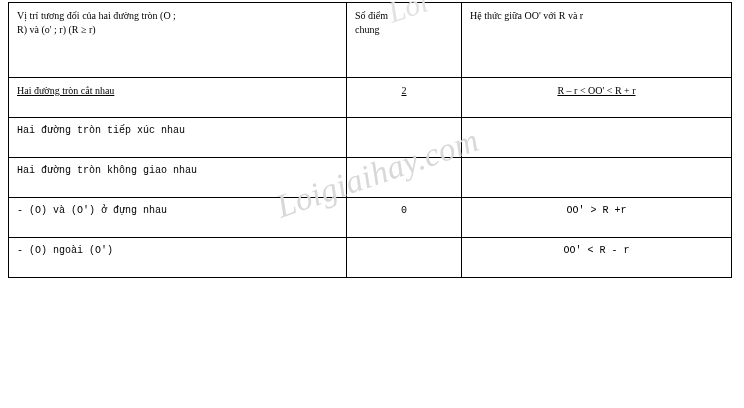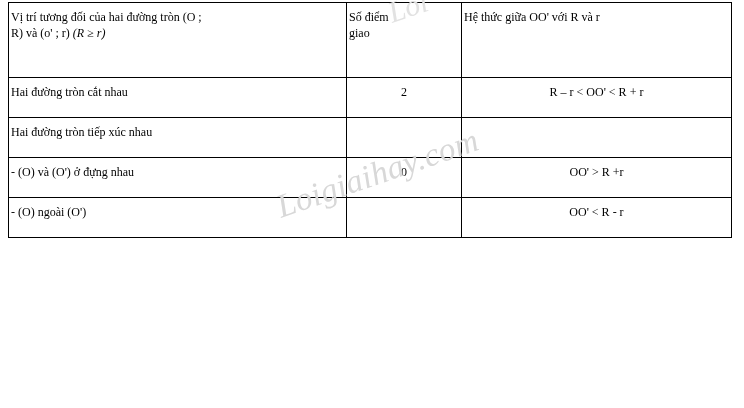--- a/index.html
+++ b/index.html
@@ -25,45 +25,44 @@
   table.math-table {
     border-collapse: collapse;
     position: absolute;
     left: 8px;
     top: 2px;
     width: 723px;
     table-layout: fixed;
   }
   table.math-table td {
     border: 1px solid #000000;
-    padding: 6px 2px;
-    font-size: 12px;
+    padding: 6px 8px;
+    font-size: 10px;
     line-height: 1.35;
     vertical-align: top;
   }
   col.c1 { width: 338px; }
   col.c2 { width: 115px; }
   col.c3 { width: 270px; }
 
   td.col-a {
     text-align: left;
   }
   td.col-b, td.col-c {
     text-align: center;
     vertical-align: middle;
   }
   td.header {
     vertical-align: top;
   }
   td.h-a { height: 62px; }
-  .row-a { height: 40px; }
-  .row-b { height: 40px; }
+  .row-a { height: 40px; text-decoration: underline; }
+  .row-b { height: 40px; font-family: Liberation Mono, monospace; }
 
   .italic-math {
-    font-style: italic;
   }
   .nowrap { white-space: nowrap; }
 
   .watermark {
     position: absolute;
     left: 272px;
     top: 155px;
     font-family: "Liberation Serif", serif;
     font-size: 33px;
     color: #d8d8d8;
@@ -100,41 +99,46 @@
     <tbody>
       <tr>
         <td class="col-a header h-a">
           <span>Vị trí tương đối của hai đường tròn (O ;</span>
           <br>
           <span>R) và (o' ; r) </span><span class="italic-math nowrap">(R ≥ r)</span>
         </td>
         <td class="col-a header">
           <span>Số điểm</span>
           <br>
-          <span>giao</span>
+          <span>chung</span>
         </td>
         <td class="col-a header">
           <span>Hệ thức giữa OO' với R và r</span>
         </td>
       </tr>
 
       <tr class="row-a">
         <td class="col-a">Hai đường tròn cắt nhau</td>
         <td class="col-b">2</td>
         <td class="col-c">R – r &lt; OO' &lt; R + r</td>
       </tr>
 
       <tr class="row-b">
         <td class="col-a">Hai đường tròn tiếp  xúc nhau</td>
         <td class="col-b"></td>
         <td class="col-c"></td>
       </tr>
 
 
 
+      <tr class="row-b">
+        <td class="col-a">Hai đường tròn không giao  nhau</td>
+        <td class="col-b"></td>
+        <td class="col-c"></td>
+      </tr>
 
       <tr class="row-b">
         <td class="col-a">- (O) và (O') ở đựng nhau</td>
         <td class="col-b">0</td>
         <td class="col-c">OO' &gt; R +r</td>
       </tr>
 
       <tr class="row-b">
         <td class="col-a">- (O) ngoài (O')</td>
         <td class="col-b"></td>

